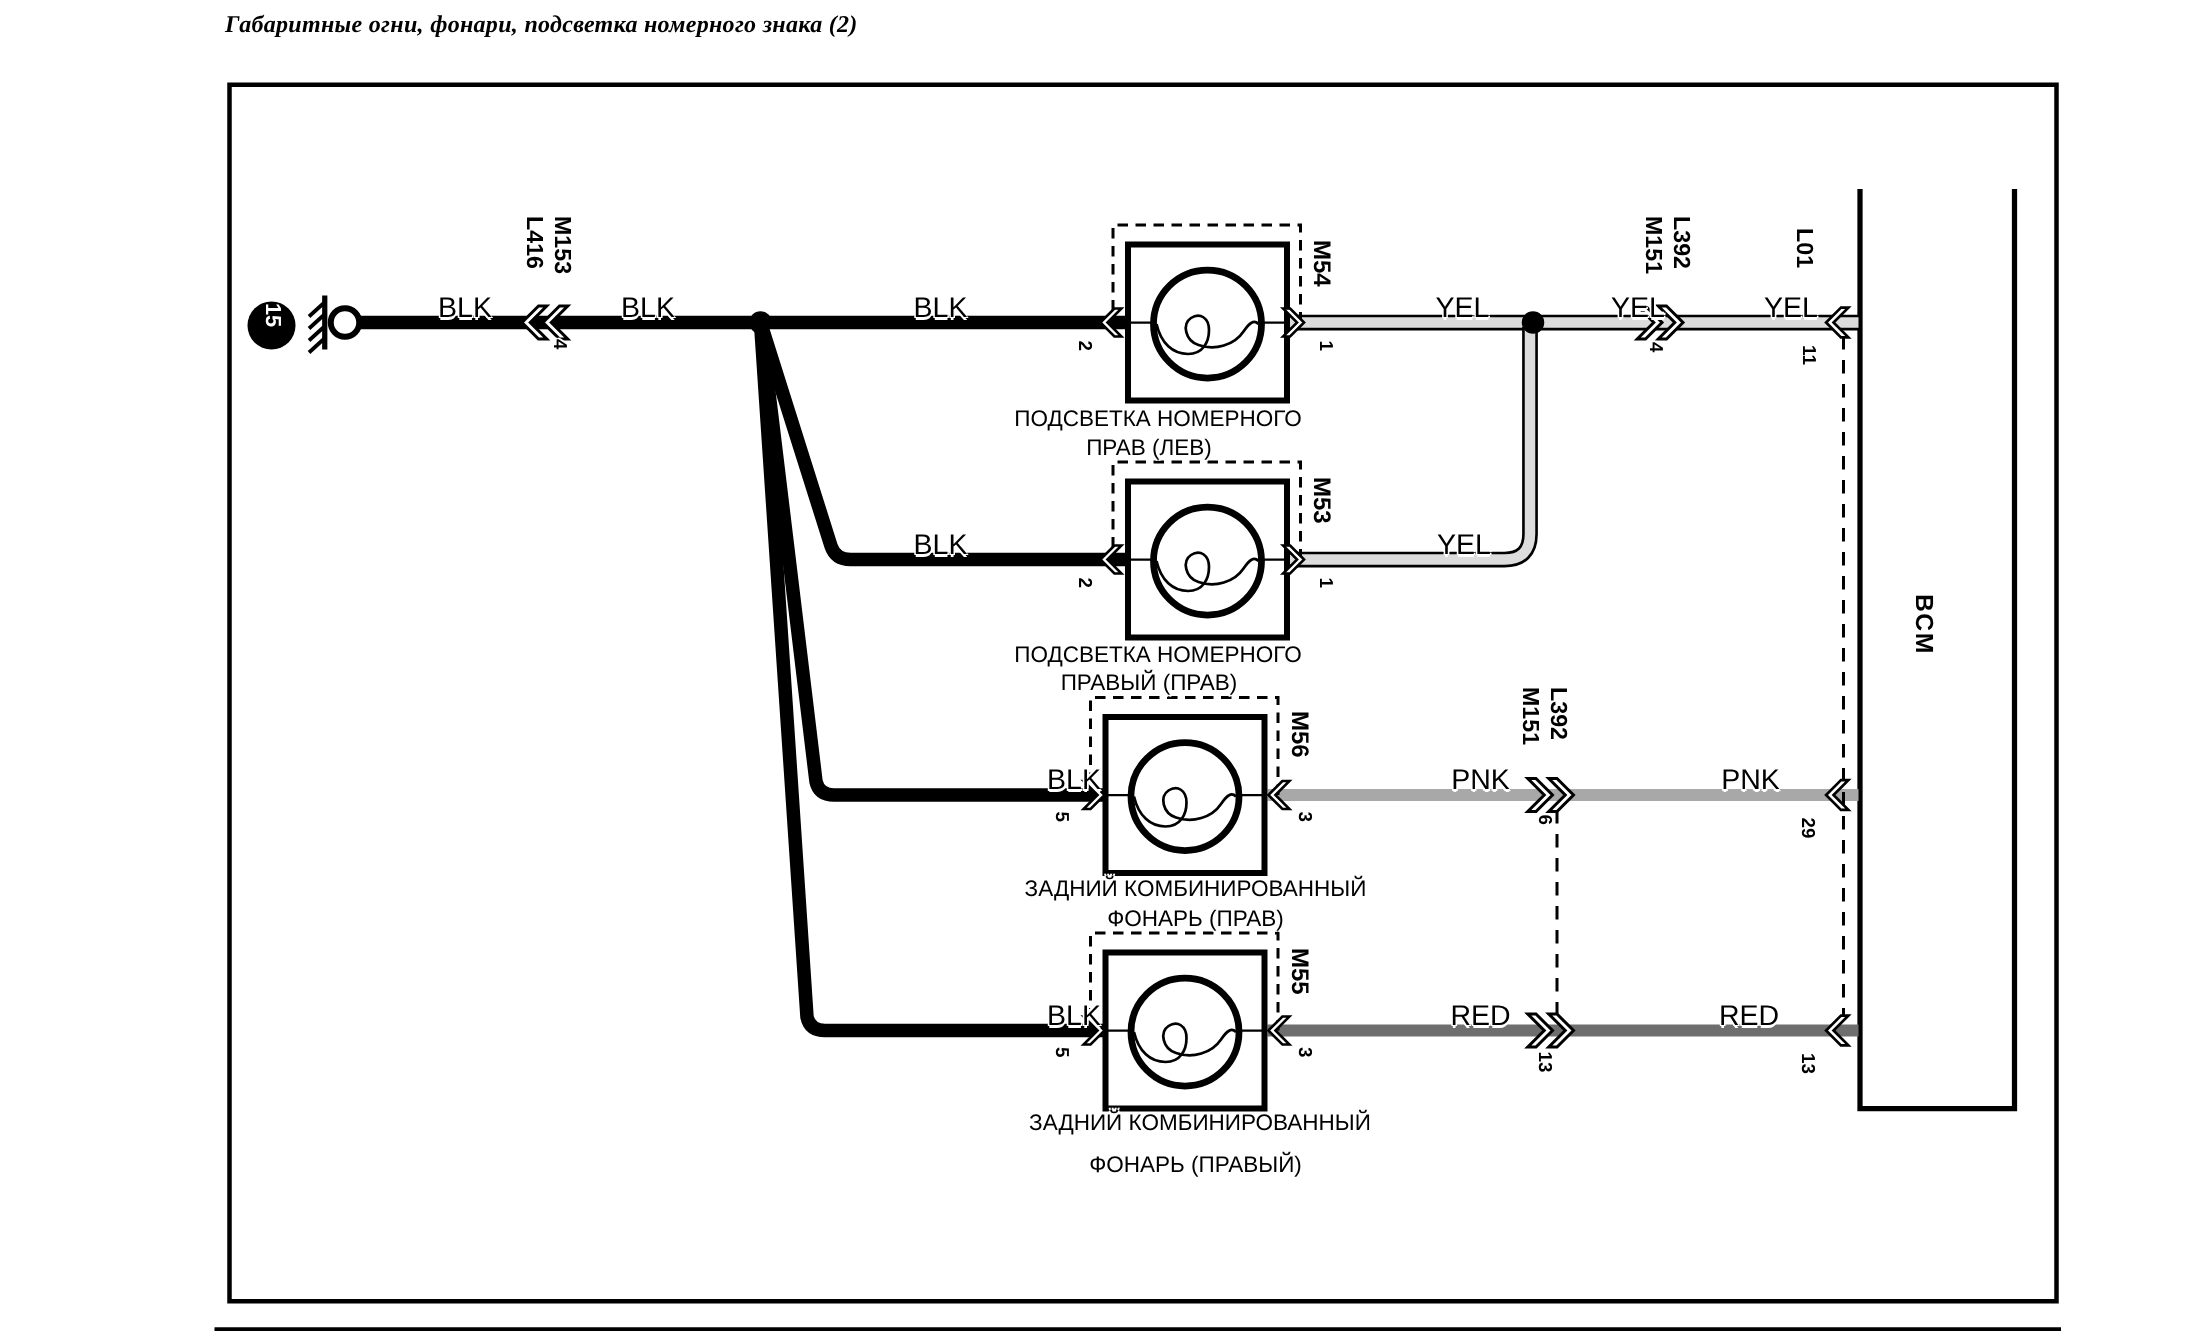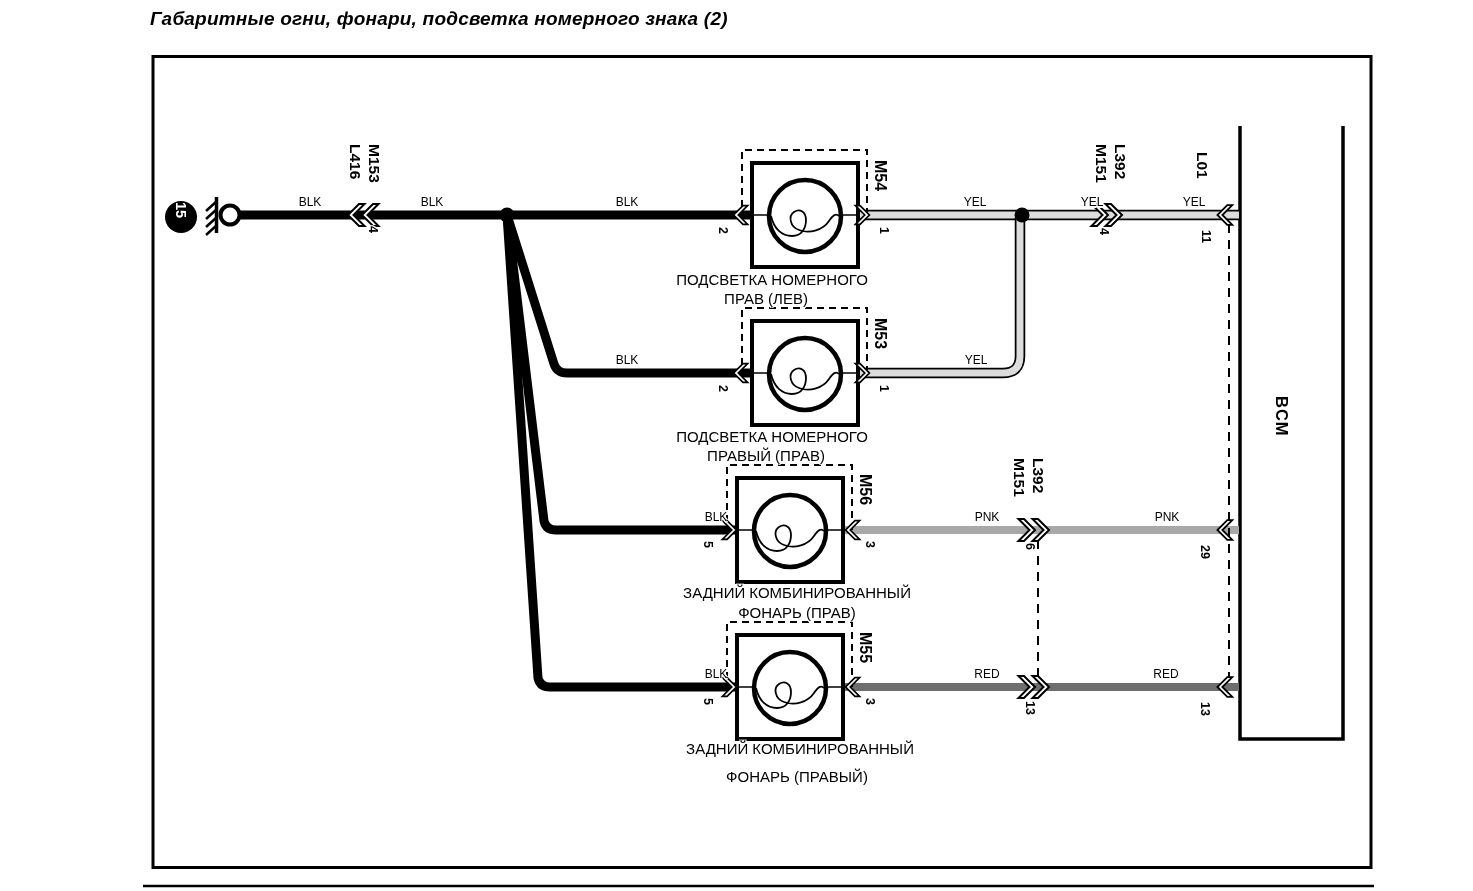--- a/index.html
+++ b/index.html
@@ -1,21 +1,21 @@
 <!DOCTYPE html>
 <html><head>
 <meta charset="utf-8">
 <style>
   html,body{margin:0;padding:0;background:#fff;}
   #stage{position:relative;width:1473px;height:891px;background:#fff;overflow:hidden;
          font-family:"Liberation Sans",sans-serif;color:#000;}
   #gfx{position:absolute;left:0;top:0;}
   .abs{position:absolute;}
-  .title{font-size:19px;font-weight:bold;font-style:italic;white-space:nowrap;letter-spacing:.2px;}
-  .wlabel{font-size:12px;font-weight:400;white-space:nowrap;transform:translateX(-50%);
+  .title{font-size:16px;font-weight:bold;font-style:italic;white-space:nowrap;letter-spacing:.2px;font-family:Liberation Serif, serif;}
+  .wlabel{font-size:19px;font-weight:400;white-space:nowrap;transform:translateX(-50%);
           text-shadow:-1px -1px 0 #fff,1px -1px 0 #fff,-1px 1px 0 #fff,1px 1px 0 #fff,0 2px 0 #fff,0 -2px 0 #fff;padding-left:48px;}
   .vlabel{writing-mode:vertical-rl;font-weight:bold;font-size:15.5px;line-height:19px;white-space:nowrap;}
   .vlabel div{display:block;}
   .vpin{writing-mode:vertical-rl;font-weight:bold;font-size:12.5px;white-space:nowrap;
         text-shadow:-1px -1px 0 #fff,1px -1px 0 #fff,-1px 1px 0 #fff,1px 1px 0 #fff;}
   .clabel{font-size:15px;font-weight:400;white-space:nowrap;transform:translateX(-50%);
           text-shadow:-1px -1px 0 #fff,1px -1px 0 #fff,-1px 1px 0 #fff,1px 1px 0 #fff;}
   .bcm-label{writing-mode:vertical-rl;font-size:16.5px;font-weight:bold;letter-spacing:1px;}
   .disc15{writing-mode:vertical-rl;font-size:14.5px;font-weight:bold;color:#fff;}
 </style>

